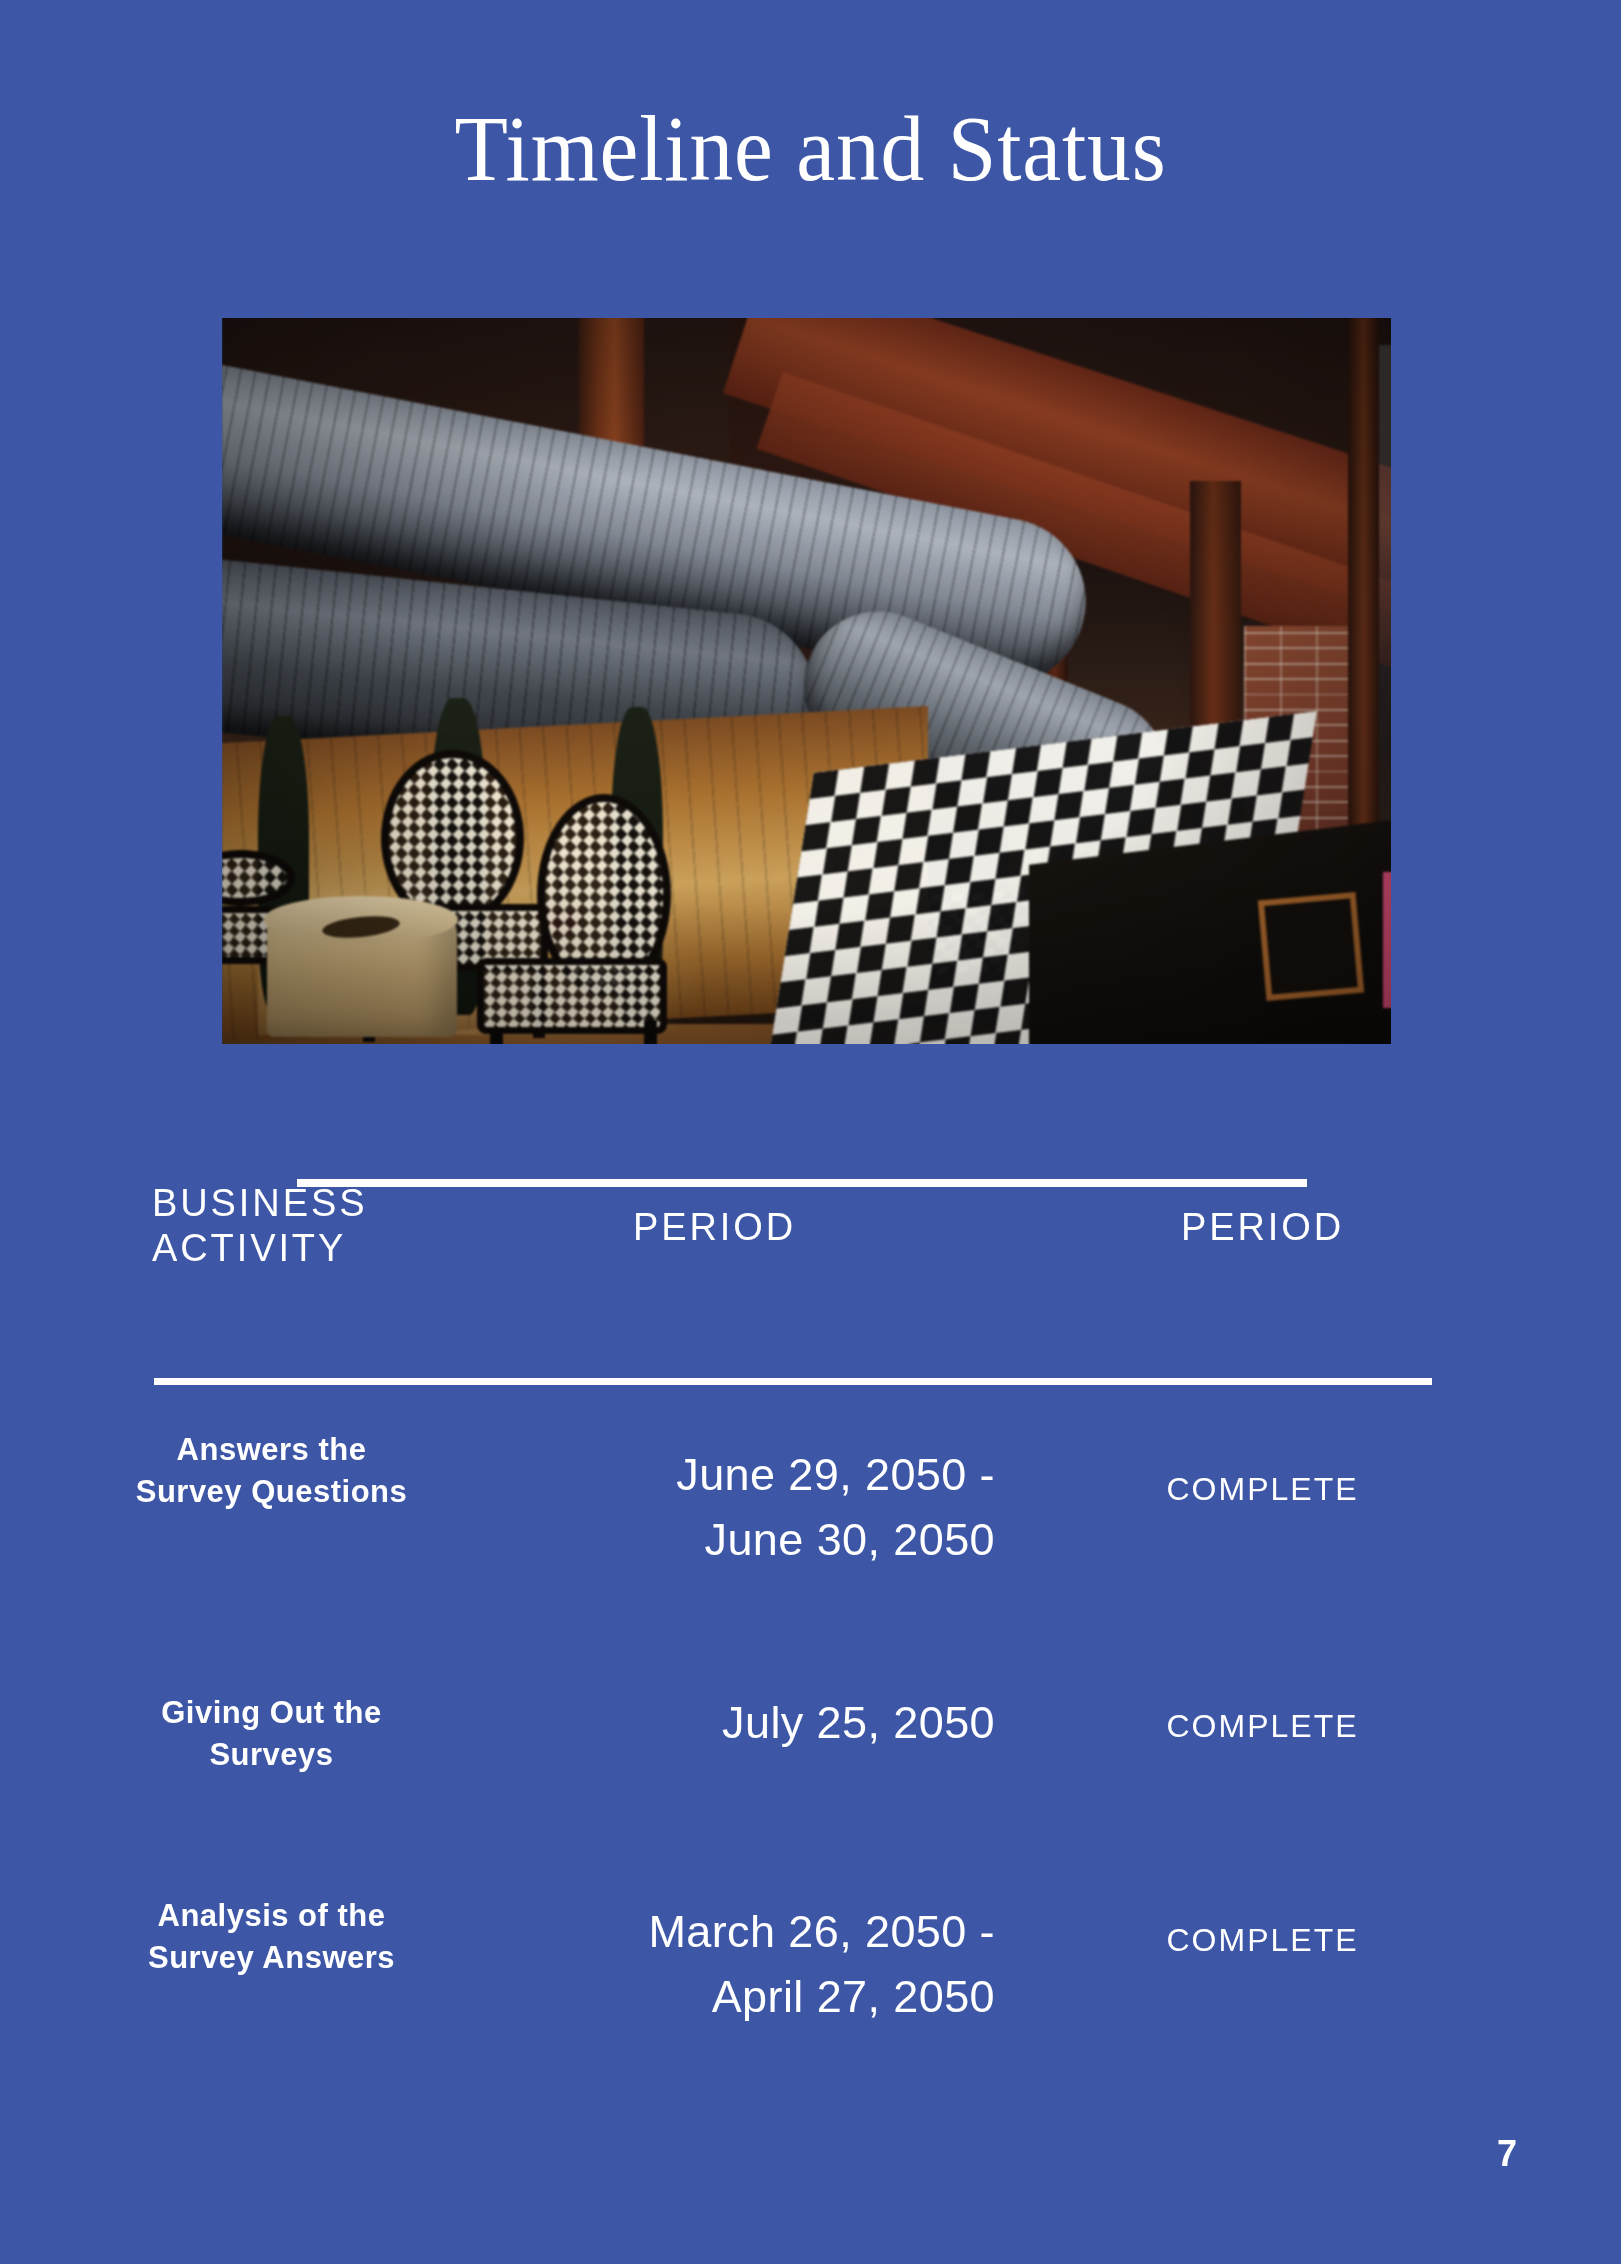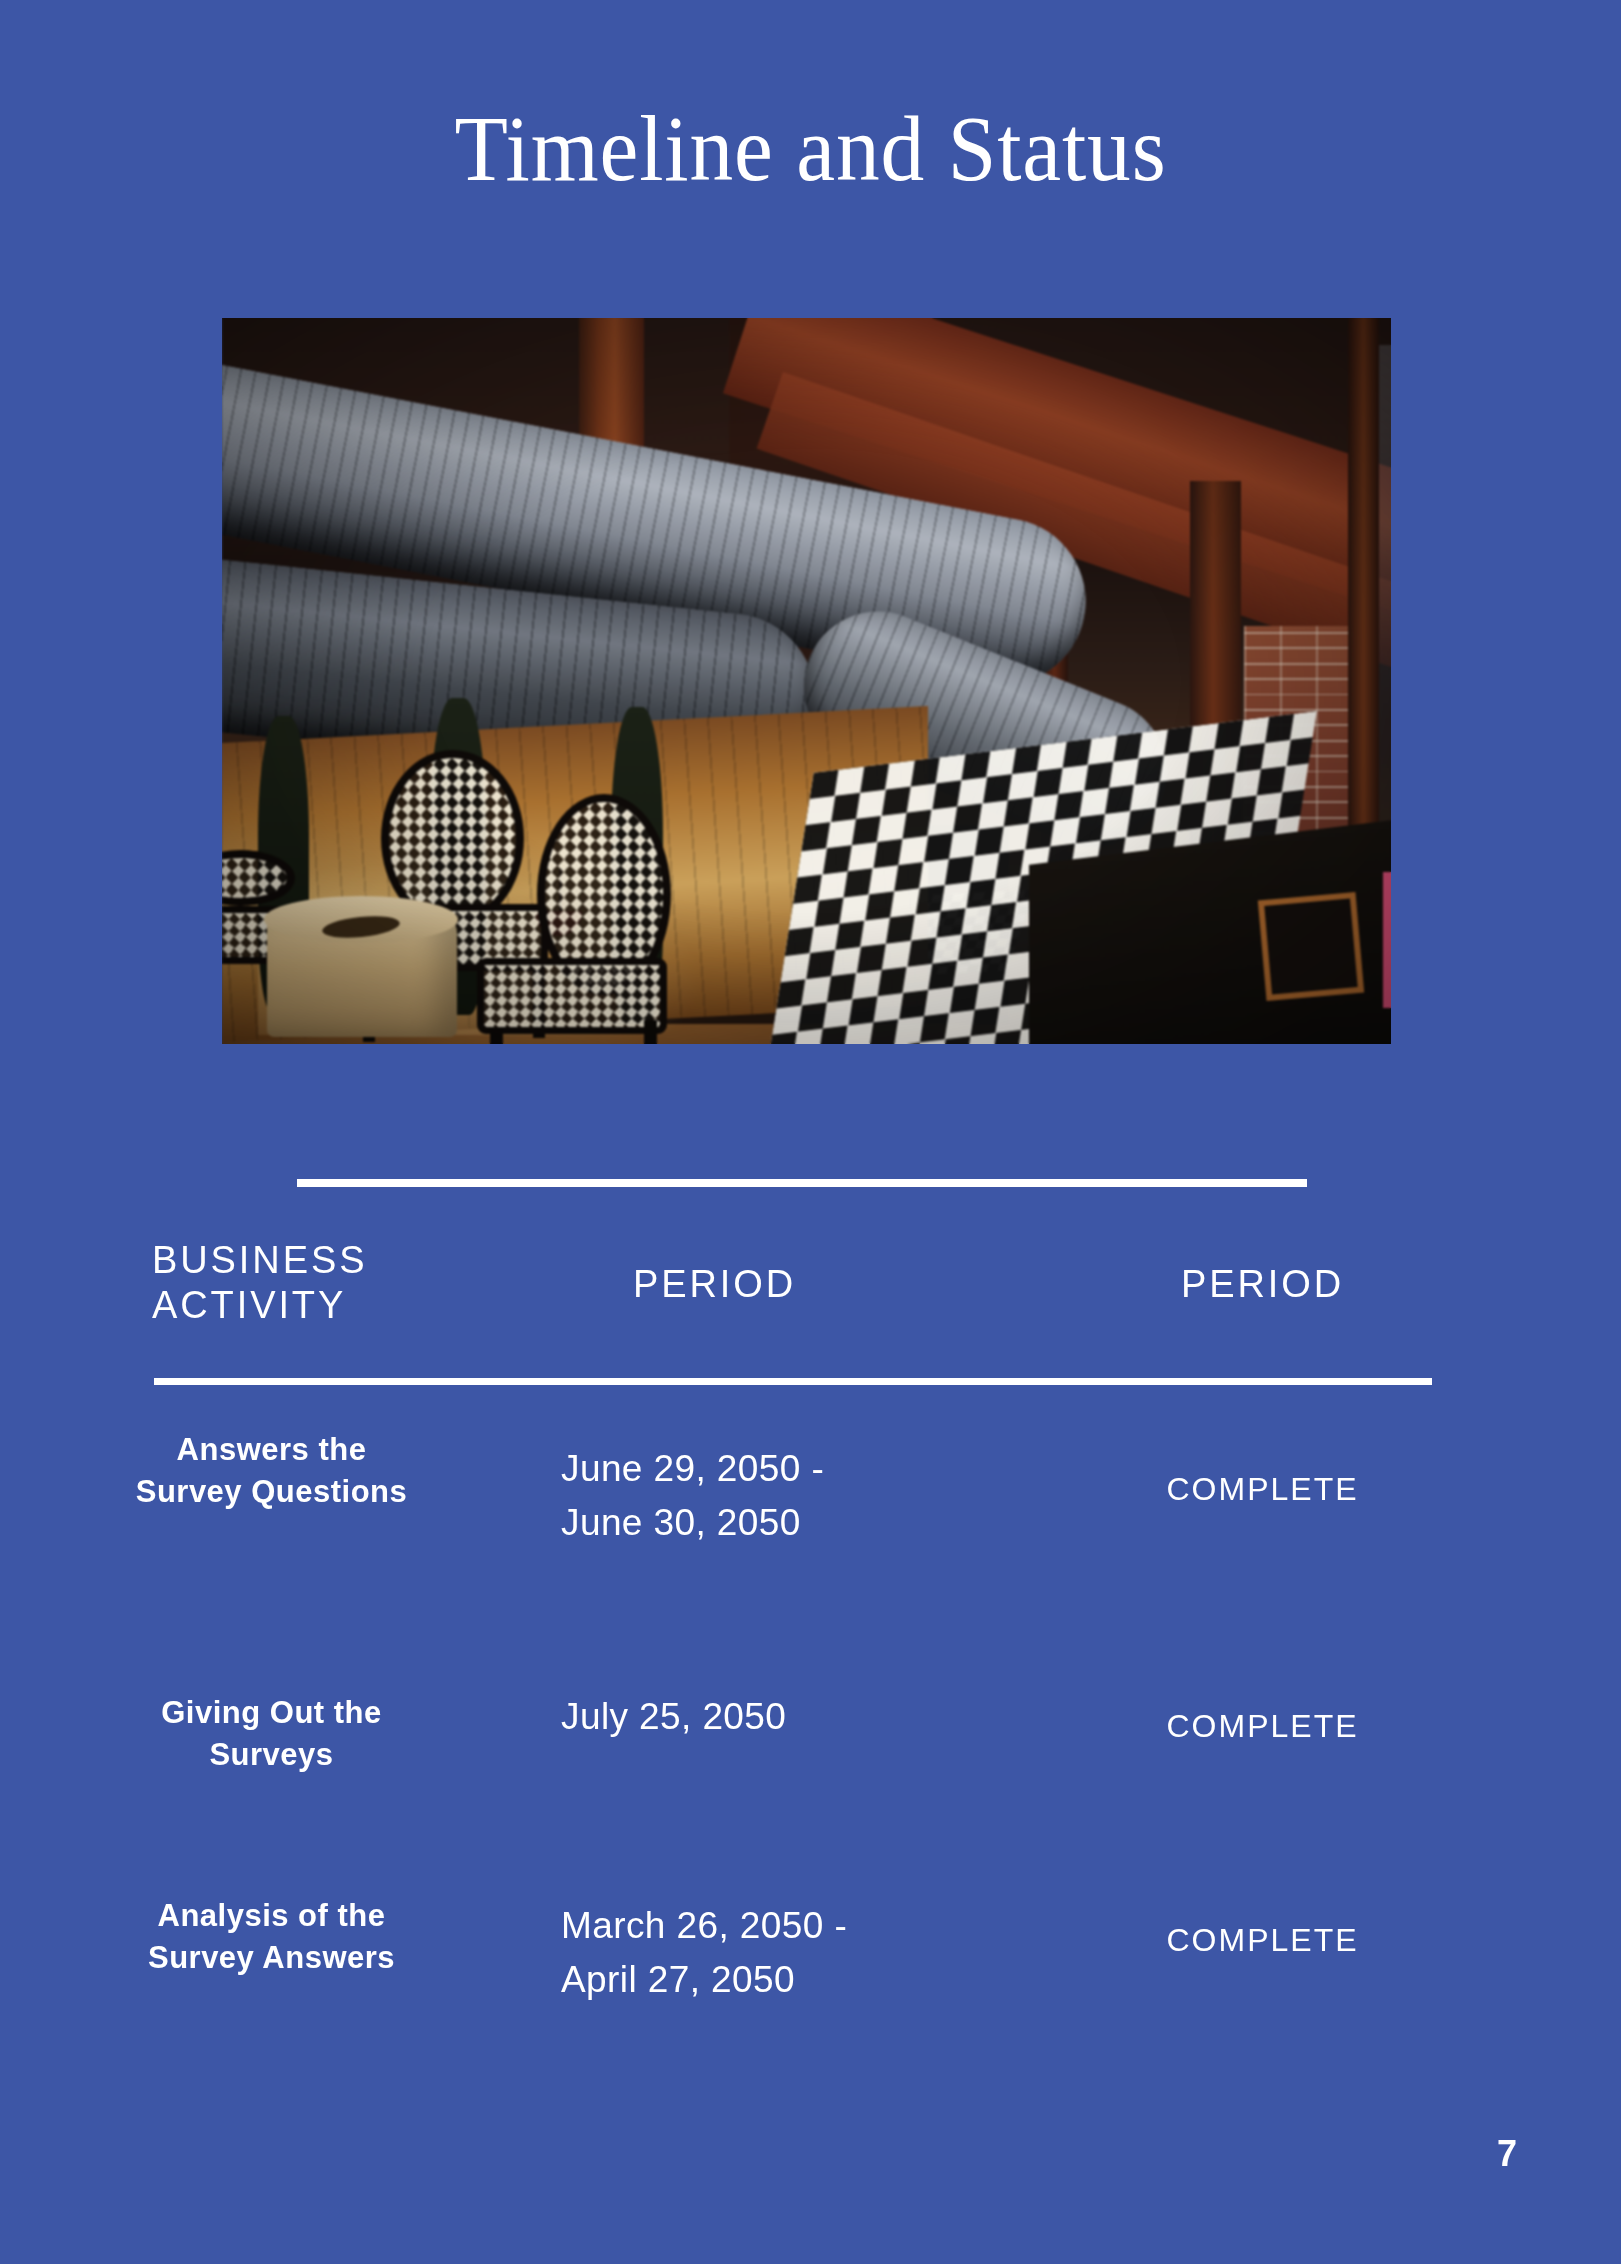--- a/index.html
+++ b/index.html
@@ -345,21 +345,21 @@
 
   
   .table {
     position: absolute;
     left: 0; top: 0;
     width: 1621px;
   }
 
   .thead {
     position: absolute;
-    left: 0; top: 1238px;
+    left: 0; top: 1181px;
     width: 1621px;
     height: 154px;
   }
   .th {
     position: absolute;
     color: #FFFFFF;
     font-family: "Liberation Sans", sans-serif;
     font-size: 38px;
     font-weight: 400;
     letter-spacing: 2.9px;
@@ -384,22 +384,22 @@
     width: 289px;
     text-align: center;
     font-size: 31px;
     font-weight: 700;
     line-height: 1.36;
     letter-spacing: 0.5px;
   }
   .c-period {
     left: 561px;
     width: 434px;
-    text-align: left;
-    font-size: 37px;
+    text-align: right;
+    font-size: 45px;
     font-weight: 400;
     line-height: 1.46;
     letter-spacing: 0.4px;
   }
   .c-status {
     left: 1095px;
     width: 335px;
     text-align: center;
     font-size: 32px;
     font-weight: 400;

